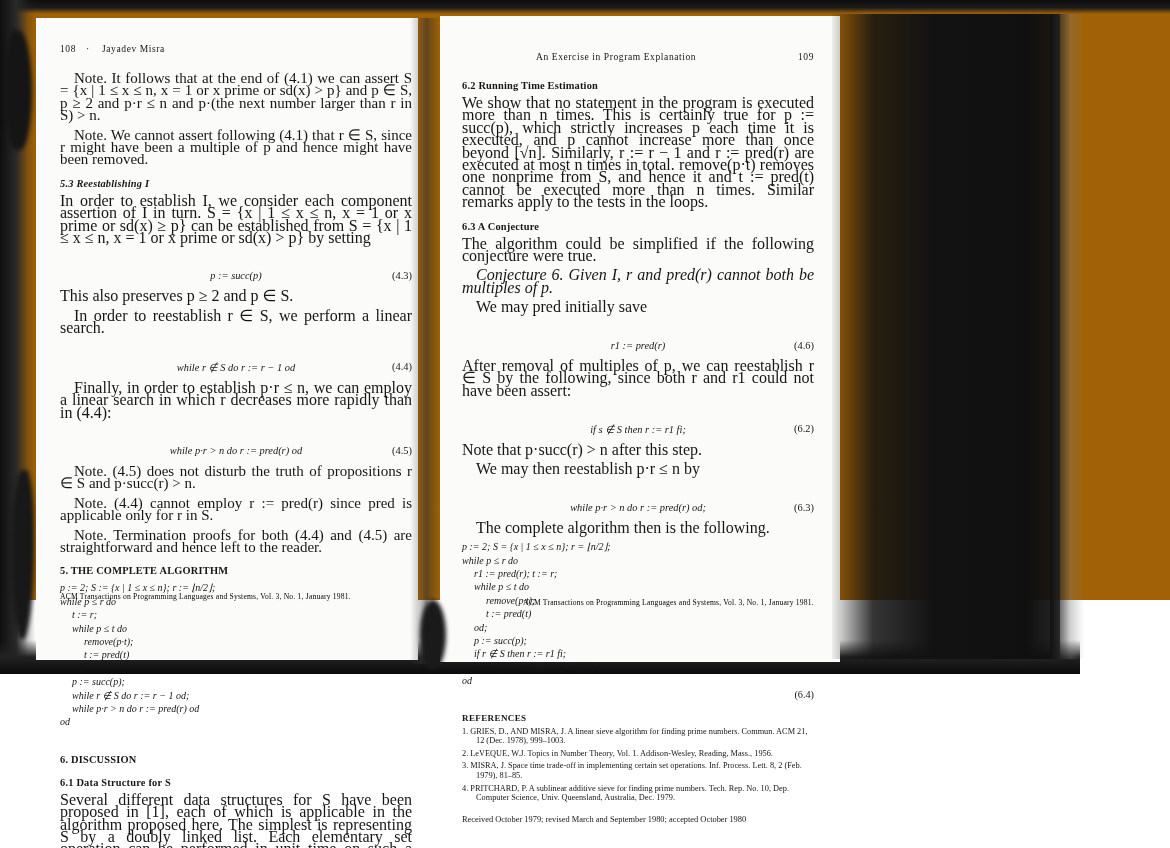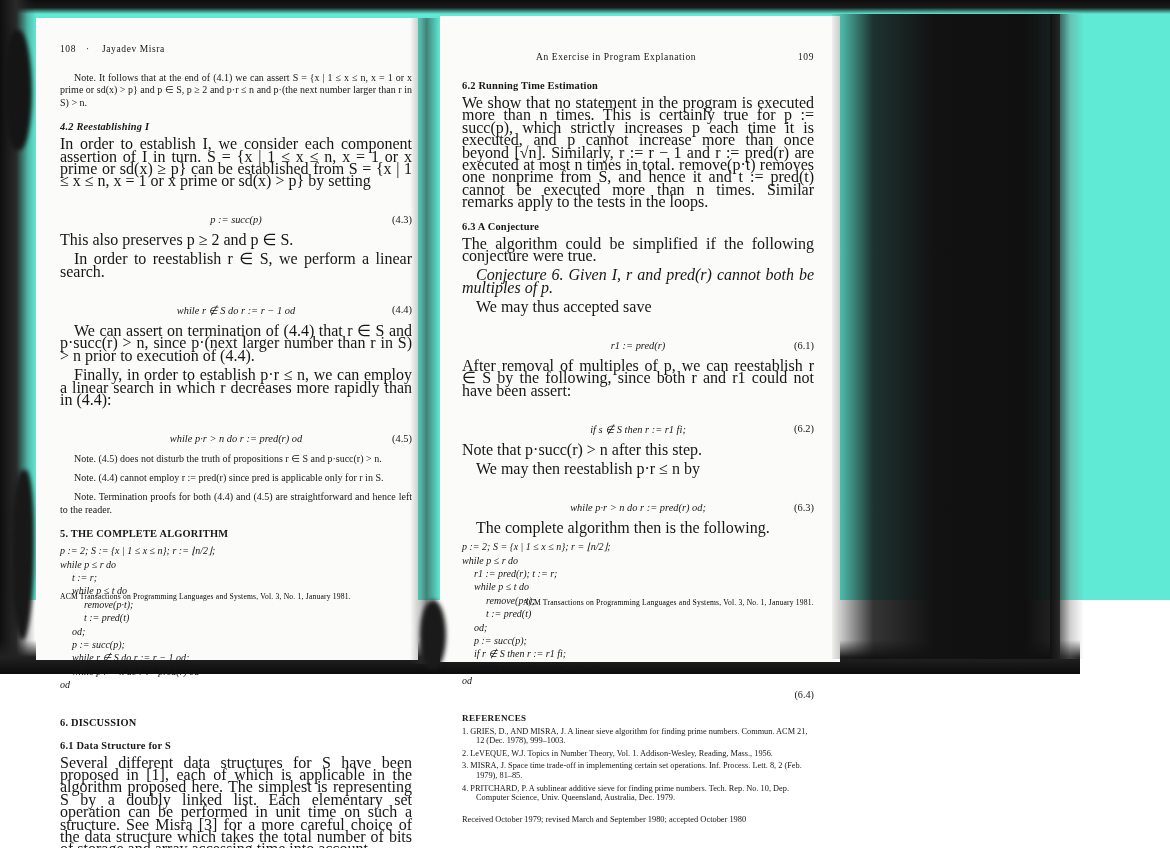--- a/index.html
+++ b/index.html
@@ -1,18 +1,18 @@
 <!DOCTYPE html>
 <html><head>
 <meta charset="utf-8">
 <style>
   html,body{margin:0;padding:0;background:#ffffff;}
   body{width:1170px;height:848px;overflow:hidden;font-family:"Liberation Serif",serif;}
 
-  #scan{position:absolute;left:0;top:0;width:1170px;height:600px;background:#5eead4;}
+  #scan{position:absolute;left:0;top:0;width:1170px;height:600px;background:#a16207;}
 
   
   .edge{position:absolute;background:#141414;}
   .edge-top{left:0;top:0;width:1170px;height:14px;
     background:linear-gradient(180deg,#0d0d0d 0%,#1b1b1b 55%,rgba(25,25,25,0) 100%);}
   .edge-left{left:0;top:0;width:36px;height:672px;
     background:linear-gradient(90deg,#0e0e0e 0%,#2a2a2a 45%,rgba(40,40,40,0.25) 78%,rgba(255,255,255,0) 100%);}
   .edge-bottom{left:0;top:640px;width:1080px;height:34px;
     background:linear-gradient(0deg,#0b0b0b 0%,#222 50%,rgba(30,30,30,0) 100%);}
   .edge-right-dark{left:832px;top:14px;width:228px;height:645px;
@@ -41,21 +41,21 @@
 
   p{margin:0 0 7px 0;font-size:16px;line-height:12.4px;text-align:justify;}
   .ind{text-indent:14px;}
   .it{font-style:italic;}
   h3{font-size:10.4px;font-weight:bold;margin:12px 0 6px 0;letter-spacing:.2px;}
   h3.it{font-style:italic;font-weight:bold;}
   .eq{position:relative;text-align:center;font-style:italic;font-size:10.4px;margin:26px 0 9px 0;}
   .eq .num{position:absolute;right:0;top:0;font-style:normal;}
   .code{font-size:10px;line-height:11.4px;font-style:italic;margin:2px 0 2px 0;}
   .i1{padding-left:12px;} .i2{padding-left:24px;}
-  .note{font-size:10px;line-height:12.4px;margin:0 0 7px 0;text-align:justify;}
+  .note{font-size:15px;line-height:12.4px;margin:0 0 7px 0;text-align:justify;}
 
   .refs-h{font-size:9px;font-weight:bold;letter-spacing:.4px;margin:12px 0 4px 0;}
   .ref{font-size:8.3px;line-height:9.6px;margin-bottom:3px;padding-left:14px;text-indent:-14px;}
   .recv{font-size:8.4px;margin-top:12px;}
   .footer{font-size:7.6px;letter-spacing:.2px;position:absolute;}
   .footer-l{left:60px;top:592px;}
   .footer-r{left:523px;top:598px;}
   .eqnum-line{position:relative;height:12px;}
   .eqnum-line .num{position:absolute;right:0;top:0;font-size:10.2px;}
 </style>
@@ -80,38 +80,38 @@
 
   <div class="col col-l">
 
     <div class="runhead rh-l">
       <span class="pg">108</span>
       <span class="ttl">Jayadev Misra</span>
       <span style="position:absolute;left:26px;">·</span>
     </div>
 
     <p class="note ind">Note. It follows that at the end of (4.1) we can assert S = {x | 1 ≤ x ≤ n, x = 1 or x prime or sd(x) &gt; p} and p ∈ S, p ≥ 2 and p·r ≤ n and p·(the next number larger than r in S) &gt; n.</p>
-
-    <h3 class="it">4.2  Reestablishing I</h3>
+    <p class="note ind">Note. We cannot assert following (4.1) that r ∈ S, since r might have been a multiple of p and hence might have been removed.</p>
+
+    <h3 class="it">5.3  Reestablishing I</h3>
     <p>In order to establish I, we consider each component assertion of I in turn. S = {x | 1 ≤ x ≤ n, x = 1 or x prime or sd(x) ≥ p} can be established from S = {x | 1 ≤ x ≤ n, x = 1 or x prime or sd(x) &gt; p} by setting</p>
 
     <div class="eq">
       <span>p := succ(p)</span>
       <span class="num">(4.3)</span>
     </div>
 
     <p>This also preserves p ≥ 2 and p ∈ S.</p>
     <p class="ind">In order to reestablish r ∈ S, we perform a linear search.</p>
 
     <div class="eq">
       <span>while r ∉ S do r := r − 1 od</span>
       <span class="num">(4.4)</span>
     </div>
 
-    <p class="ind">We can assert on termination of (4.4) that r ∈ S and p·succ(r) &gt; n, since p·(next larger number than r in S) &gt; n prior to execution of (4.4).</p>
     <p class="ind">Finally, in order to establish p·r ≤ n, we can employ a linear search in which r decreases more rapidly than in (4.4):</p>
 
     <div class="eq">
       <span>while p·r &gt; n do r := pred(r) od</span>
       <span class="num">(4.5)</span>
     </div>
 
     <p class="note ind">Note. (4.5) does not disturb the truth of propositions r ∈ S and p·succ(r) &gt; n.</p>
     <p class="note ind">Note. (4.4) cannot employ r := pred(r) since pred is applicable only for r in S.</p>
     <p class="note ind">Note. Termination proofs for both (4.4) and (4.5) are straightforward and hence left to the reader.</p>
@@ -144,25 +144,25 @@
       <span class="ttl">An Exercise in Program Explanation</span>
       <span class="pg">109</span>
     </div>
 
     <h3>6.2  Running Time Estimation</h3>
     <p>We show that no statement in the program is executed more than n times. This is certainly true for p := succ(p), which strictly increases p each time it is executed, and p cannot increase more than once beyond [√n]. Similarly, r := r − 1 and r := pred(r) are executed at most n times in total. remove(p·t) removes one nonprime from S, and hence it and t := pred(t) cannot be executed more than n times. Similar remarks apply to the tests in the loops.</p>
 
     <h3>6.3  A Conjecture</h3>
     <p>The algorithm could be simplified if the following conjecture were true.</p>
     <p class="ind it">Conjecture 6.  Given I, r and pred(r) cannot both be multiples of p.</p>
-    <p class="ind">We may thus accepted save</p>
+    <p class="ind">We may pred initially save</p>
 
     <div class="eq">
       <span>r1 := pred(r)</span>
-      <span class="num">(6.1)</span>
+      <span class="num">(4.6)</span>
     </div>
 
     <p>After removal of multiples of p, we can reestablish r ∈ S by the following, since both r and r1 could not have been assert:</p>
 
     <div class="eq">
       <span>if s ∉ S then r := r1 fi;</span>
       <span class="num">(6.2)</span>
     </div>
 
     <p>Note that p·succ(r) &gt; n after this step.</p>

